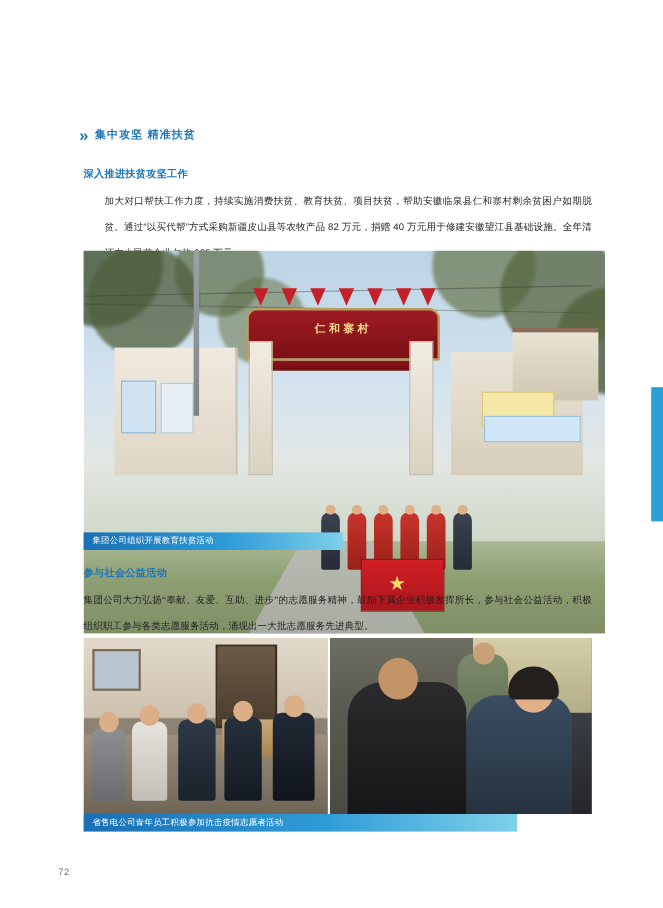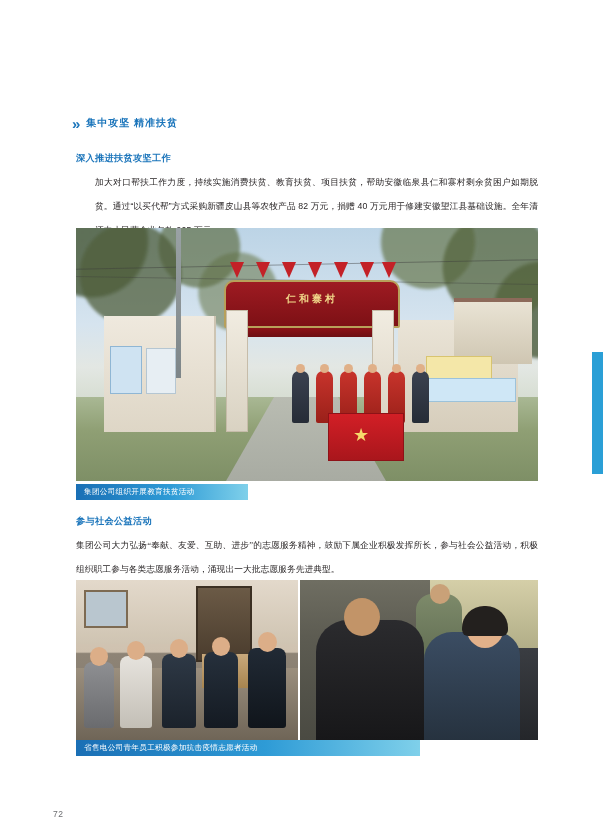--- a/index.html
+++ b/index.html
@@ -73,21 +73,22 @@
 
   
   .figure {
     position: absolute;
     overflow: hidden;
   }
   #fig1 {
     left: 76px;
     top: 228px;
     width: 462px;
-    height: 253px;
+    height: 348px;
+    padding-left: 12px;
   }
   
   .f1-sky {
     position: absolute; left:0; top:0; width:100%; height:100%;
     background: linear-gradient(#bcd4e6 0%, #d6e4ef 38%, #e3e7e3 55%, #cfd8c8 75%, #b9c6a8 100%);
   }
   .f1-treesL {
     position:absolute; left:-10px; top:-14px; width:215px; height:150px;
     background:
       radial-gradient(circle at 30% 40%, rgba(80,95,60,.75) 0 28%, rgba(0,0,0,0) 30%),
@@ -216,26 +217,26 @@
     font-size: 7.6px;
     line-height: 16px;
     padding-left: 8px;
     letter-spacing: 0.3px;
     white-space: nowrap;
     box-sizing: border-box;
   }
   #cap1 {
     left: 76px;
     top: 484px;
-    width: 172px;
+    width: 236px;
   }
   #cap2 {
     left: 76px;
     top: 740px;
-    width: 344px;
+    width: 394px;
   }
 
   
   #fig2a {
     position:absolute;
     left: 76px; top: 580px; width: 222px; height: 160px;
     overflow:hidden;
   }
   #fig2b {
     position:absolute;
@@ -325,21 +326,21 @@
     top: 352px;
     width: 11px;
     height: 122px;
     background: #2a9fd6;
   }
 
   
   .page-num {
     position: absolute;
     left: 53px;
-    top: 809px;
+    top: 787px;
     color: #6d6e71;
     font-size: 8.5px;
     letter-spacing: 0.4px;
   }
 </style>
 </head>
 <body>
 
 <div class="page">
 

